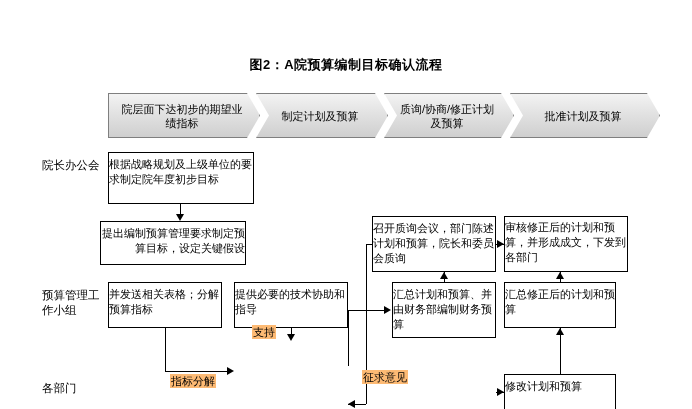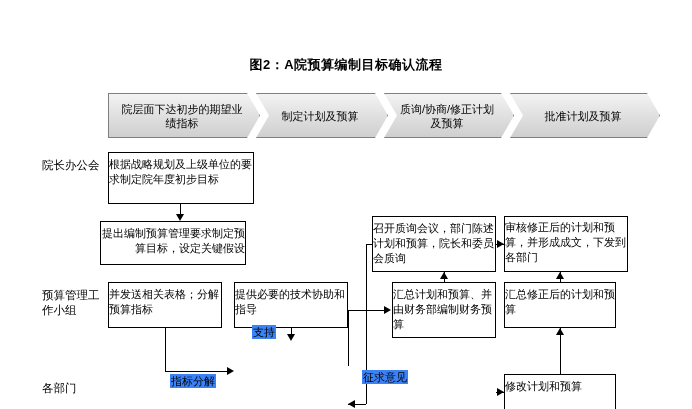--- a/index.html
+++ b/index.html
@@ -87,21 +87,21 @@
     width: 0; height: 0;
   }
   .arr-r { border-top: 4px solid transparent; border-bottom: 4px solid transparent; border-left: 7px solid #000; }
   .arr-l { border-top: 4px solid transparent; border-bottom: 4px solid transparent; border-right: 7px solid #000; }
   .arr-d { border-left: 4px solid transparent; border-right: 4px solid transparent; border-top: 7px solid #000; }
   .arr-u { border-left: 4px solid transparent; border-right: 4px solid transparent; border-bottom: 7px solid #000; }
   .edgelabel {
     position: absolute;
     font-size: 11px;
     line-height: 14px;
-    background: #3b82f6;
+    background: #fdba74;
     padding: 0 1px;
     white-space: nowrap;
   }
 </style>
 </head>
 <body>
 
 <div id="canvas">
 
   <div class="title">图2：A院预算编制目标确认流程</div>

